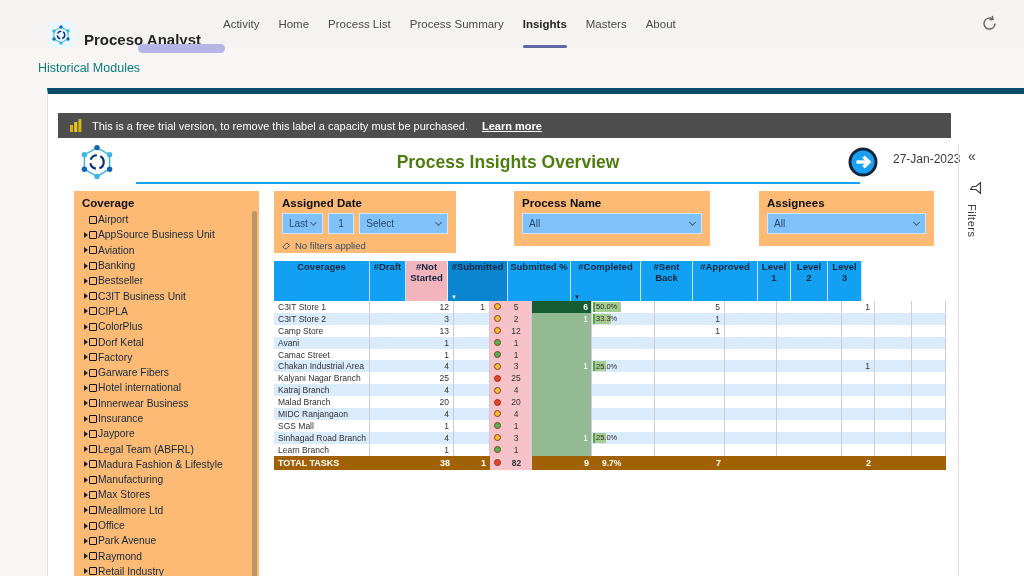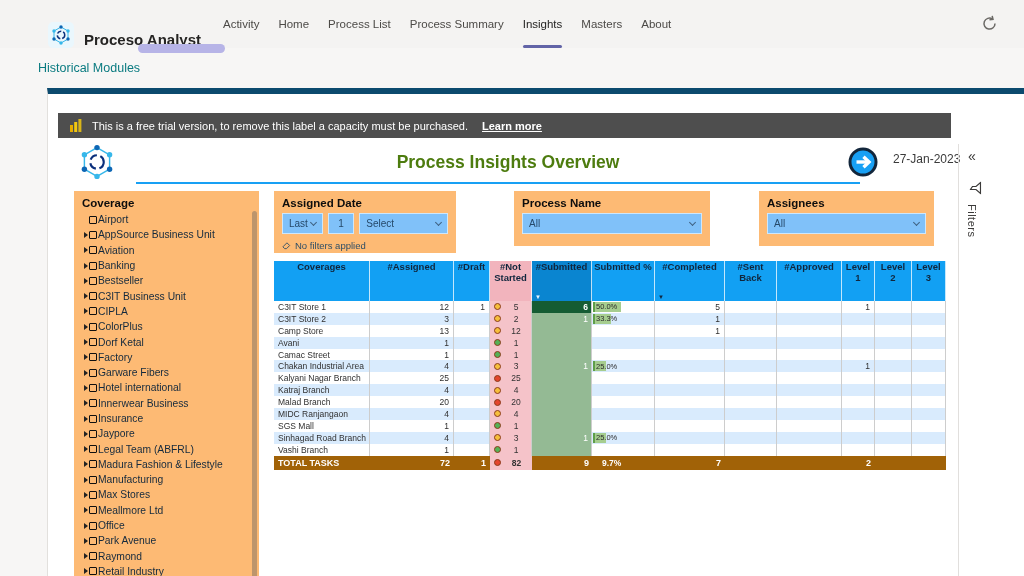--- a/index.html
+++ b/index.html
@@ -5,21 +5,21 @@
   *{margin:0;padding:0;box-sizing:border-box}
   html,body{width:1024px;height:576px;overflow:hidden}
   body{position:relative;font-family:"Liberation Sans",sans-serif;background:#fff}
 
   
   .topnav{position:absolute;left:0;top:0;width:1024px;height:48px;background:#f4f3f2;display:flex;align-items:flex-end;padding-left:48px;z-index:4}
   .applogo{width:26px;height:26px;border-radius:5px;background:#eaf7fd;display:flex;align-items:center;justify-content:center;margin-right:10px;flex:none}
   .brand{font-size:15px;font-weight:bold;color:#252423;margin-right:22px;white-space:nowrap}
   .tabs{display:flex;height:48px;align-items:center;gap:19px}
   .tab{font-size:11.5px;color:#4c4a47;height:48px;display:flex;align-items:center;position:relative;cursor:pointer;white-space:nowrap}
-  .tab.active{font-weight:normal;color:#252423}
+  .tab.active{font-weight:bold;color:#252423}
   .tab.active::after{content:"";position:absolute;left:0;right:0;bottom:0;height:3px;background:#6264a7;border-radius:2px}
   .refresh{position:absolute;right:26px;top:15px;cursor:pointer}
   .pill{position:absolute;left:138px;top:44px;width:87px;height:9px;background:#b7b4e7;border-radius:5px;z-index:6}
   .subnav{position:absolute;left:0;top:48px;width:1024px;height:40px;background:#f7f6f5}
   .histlink{position:absolute;left:38px;top:13px;font-size:12.5px;color:#0a7b80;cursor:pointer}
   .leftstrip{position:absolute;left:0;top:88px;width:47px;height:488px;background:#f7f6f5}
 
   
   .report{position:absolute;left:47px;top:88px;width:977px;height:544px;background:#fff;border-left:1px solid #e2e0dd;border-top:6px solid #0c4a6e}
   .banner{position:absolute;left:10px;top:19px;width:893px;height:25px;background:#4e4e4e;display:flex;align-items:center;padding-left:12px}
@@ -345,23 +345,20 @@
         <span class="chev"></span>
       </div>
     </div>
   </div>
 
   <div class="table">
     <div class="thead">
         <div class="th col-name">
           <span>Coverages</span>
         </div>
-        <div class="th col-assigned">
-          <span>#Assigned</span>
-        </div>
         <div class="th col-draft">
           <span>#Draft</span>
         </div>
         <div class="th col-notstarted pink">
           <span>#Not Started</span>
         </div>
         <div class="th col-submitted dark">
           <span>#Submitted</span>
           <span class="sort">▼</span>
         </div>
@@ -599,39 +596,39 @@
             <span class="pctlabel">25.0%</span>
           </div>
           <div class="td col-completed num"></div>
           <div class="td col-sentback num"></div>
           <div class="td col-approved num"></div>
           <div class="td col-level1 num"></div>
           <div class="td col-level2 num"></div>
           <div class="td col-level3 num"></div>
         </div>
         <div class="trow">
-          <div class="td col-name name">Vashi Branch</div>
+          <div class="td col-name name">Learn Branch</div>
           <div class="td col-assigned num">1</div>
           <div class="td col-draft num"></div>
           <div class="td col-notstarted ns">
             <span class="dot green"></span>
             <span class="nsval">1</span>
           </div>
           <div class="td col-submitted sub"></div>
           <div class="td col-pct pct"></div>
           <div class="td col-completed num"></div>
           <div class="td col-sentback num"></div>
           <div class="td col-approved num"></div>
           <div class="td col-level1 num"></div>
           <div class="td col-level2 num"></div>
           <div class="td col-level3 num"></div>
         </div>
         <div class="trow total">
           <div class="td col-name name">TOTAL TASKS</div>
-          <div class="td col-assigned num">72</div>
+          <div class="td col-assigned num">38</div>
           <div class="td col-draft num">1</div>
           <div class="td col-notstarted ns">
             <span class="dot red"></span>
             <span class="nsval">82</span>
           </div>
           <div class="td col-submitted sub">9</div>
           <div class="td col-pct pct">
             <span class="pctlabel">9.7%</span>
           </div>
           <div class="td col-completed num">7</div>

